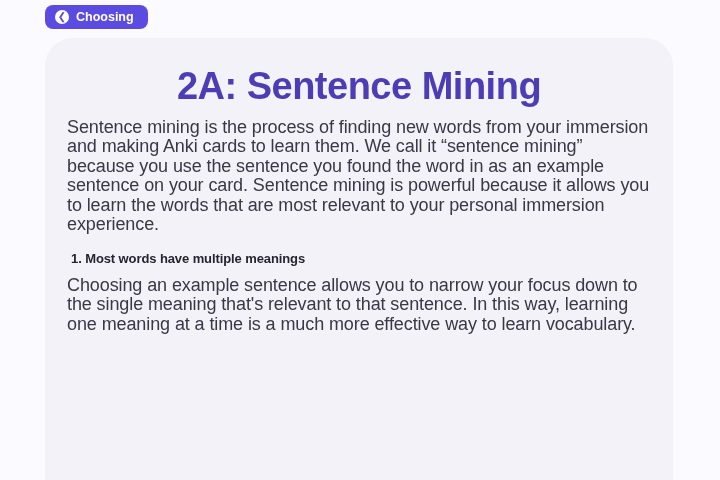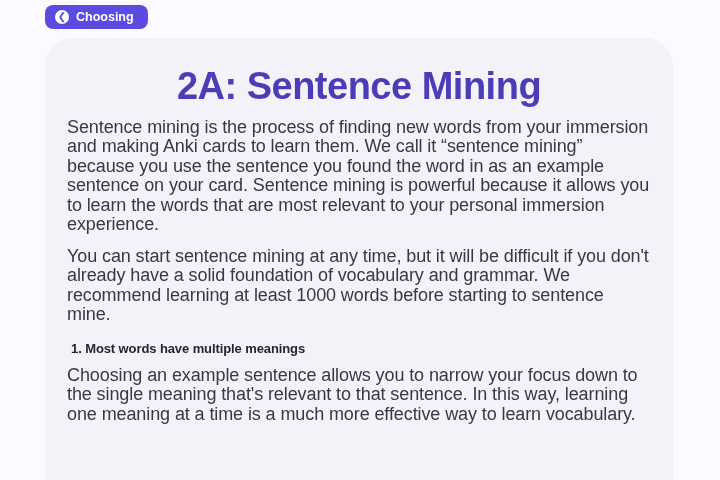--- a/index.html
+++ b/index.html
@@ -83,20 +83,19 @@
 
 <button class="back-btn">
   <span class="back-icon">❮</span>
   <span>Choosing</span>
 </button>
 
 <div class="card">
   <h1 class="page-title">2A: Sentence Mining</h1>
 
   <p class="para">Sentence mining is the process of finding new words from your immersion and making Anki cards to learn them. We call it “sentence mining” because you use the sentence you found the word in as an example sentence on your card. Sentence mining is powerful because it allows you to learn the words that are most relevant to your personal immersion experience.</p>
-  <p class="para">You can start sentence mining at any time, but it will be difficult if you don't already have a solid foundation of vocabulary and grammar. We recommend learning at least 1000 words before starting to sentence mine.</p>
 
 
 
   <h4 class="sub">1. Most words have multiple meanings</h4>
   <p class="para">Choosing an example sentence allows you to narrow your focus down to the single meaning that's relevant to that sentence. In this way, learning one meaning at a time is a much more effective way to learn vocabulary.</p>
 
 </div>
 
 </body></html>

